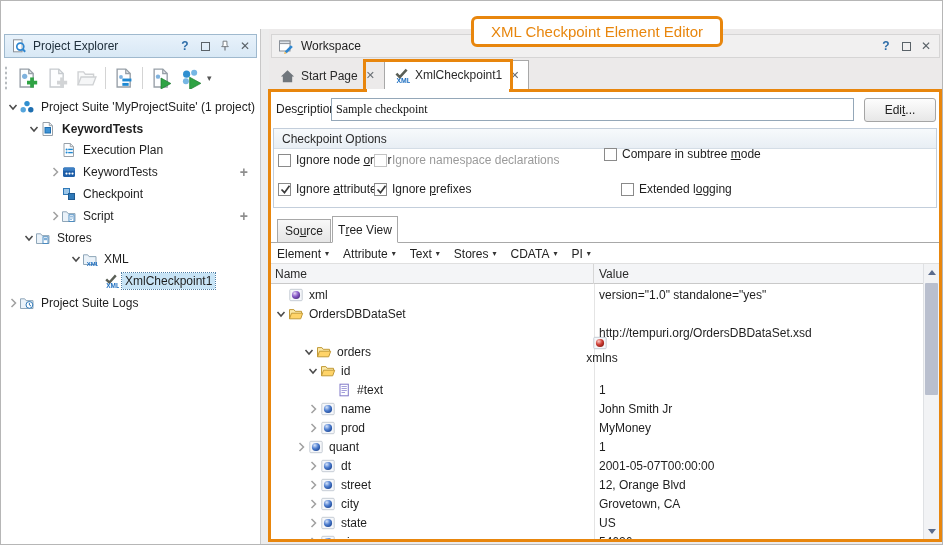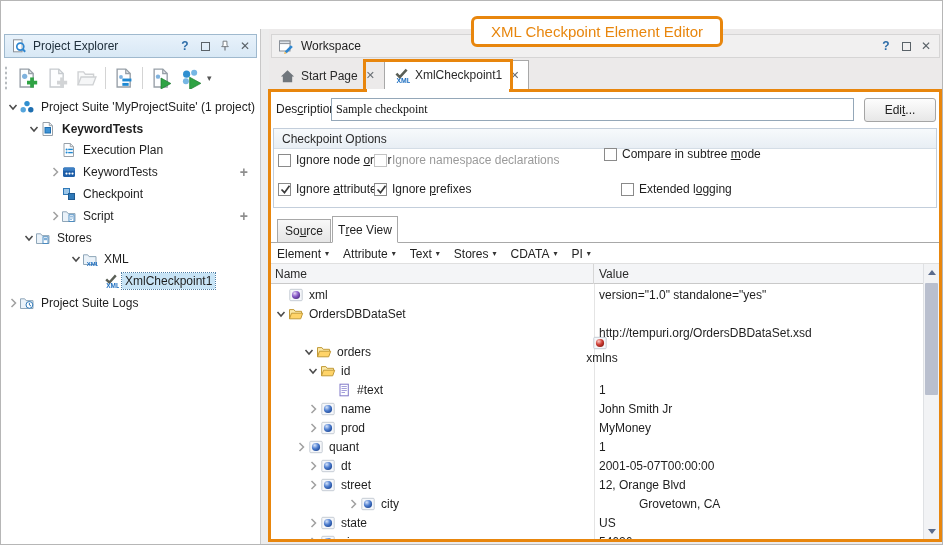--- a/index.html
+++ b/index.html
@@ -581,21 +581,21 @@
                 <path d="M4.5 2l4 4-4 4" fill="none" stroke="#a0a0a0" stroke-width="1.5"></path>
               </svg>
             </span>
             <span class="ic"><svg viewBox="0 0 16 16">
                 <rect x="1.8" y="2.3" width="12.4" height="11.4" rx="1" fill="#f5f7fa" stroke="#c5ccd4"></rect>
                 <circle cx="8" cy="8" r="4.1" fill="url(#gBlue)"></circle>
               </svg></span>
             <span class="nm">street</span>
             <span class="val">12, Orange Blvd</span>
           </div>
-          <div class="ttrow" style="padding-left: 34px; margin-left: 40px;">
+          <div class="ttrow" style="padding-left: 34px;">
             <span class="exp">
               <svg viewBox="0 0 12 12" width="12" height="12">
                 <path d="M4.5 2l4 4-4 4" fill="none" stroke="#a0a0a0" stroke-width="1.5"></path>
               </svg>
             </span>
             <span class="ic"><svg viewBox="0 0 16 16">
                 <rect x="1.8" y="2.3" width="12.4" height="11.4" rx="1" fill="#f5f7fa" stroke="#c5ccd4"></rect>
                 <circle cx="8" cy="8" r="4.1" fill="url(#gBlue)"></circle>
               </svg></span>
             <span class="nm">city</span>

